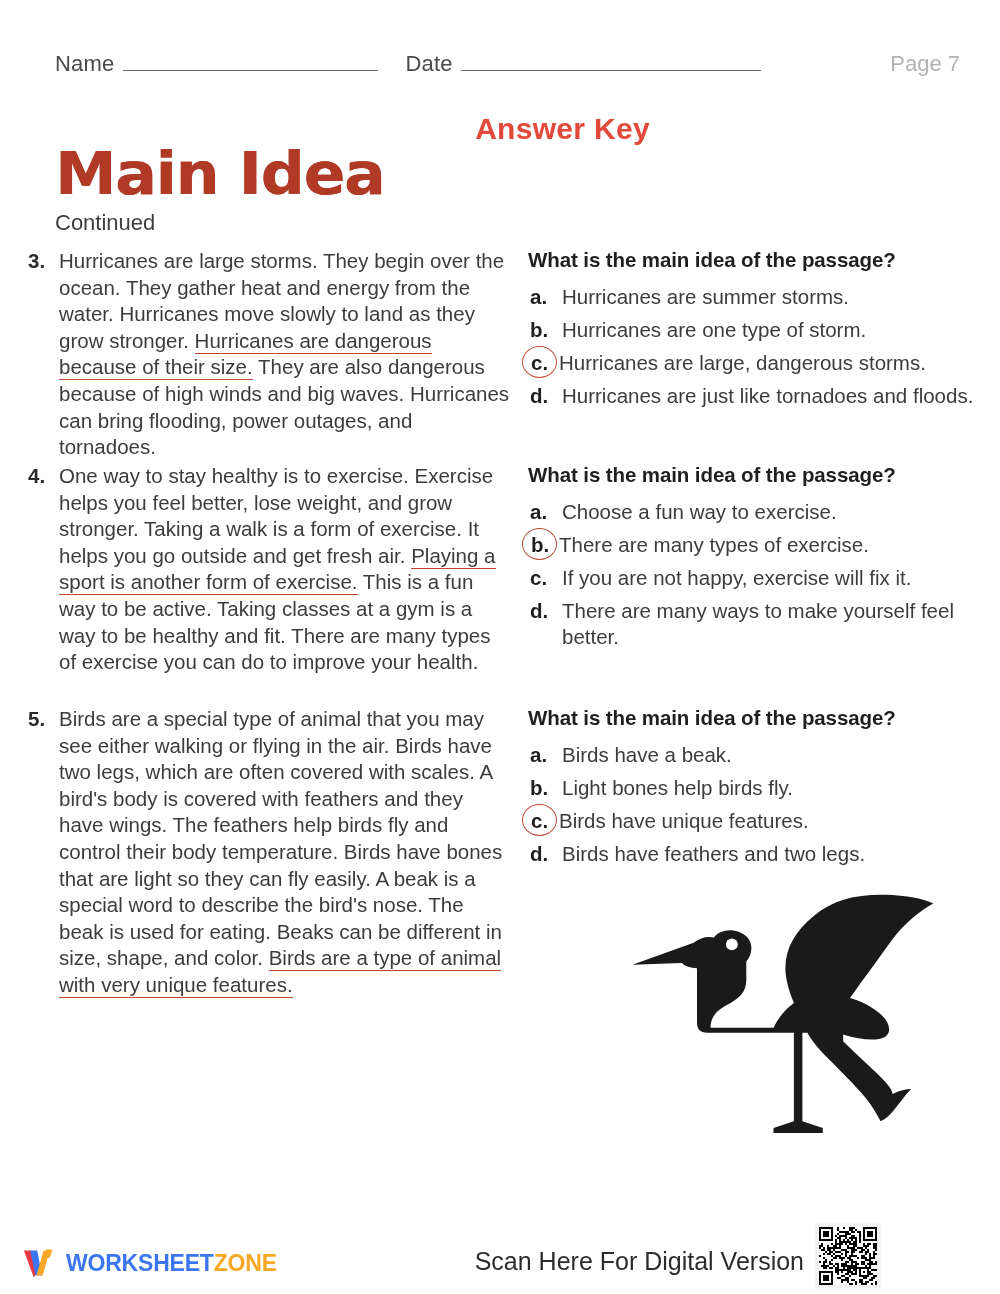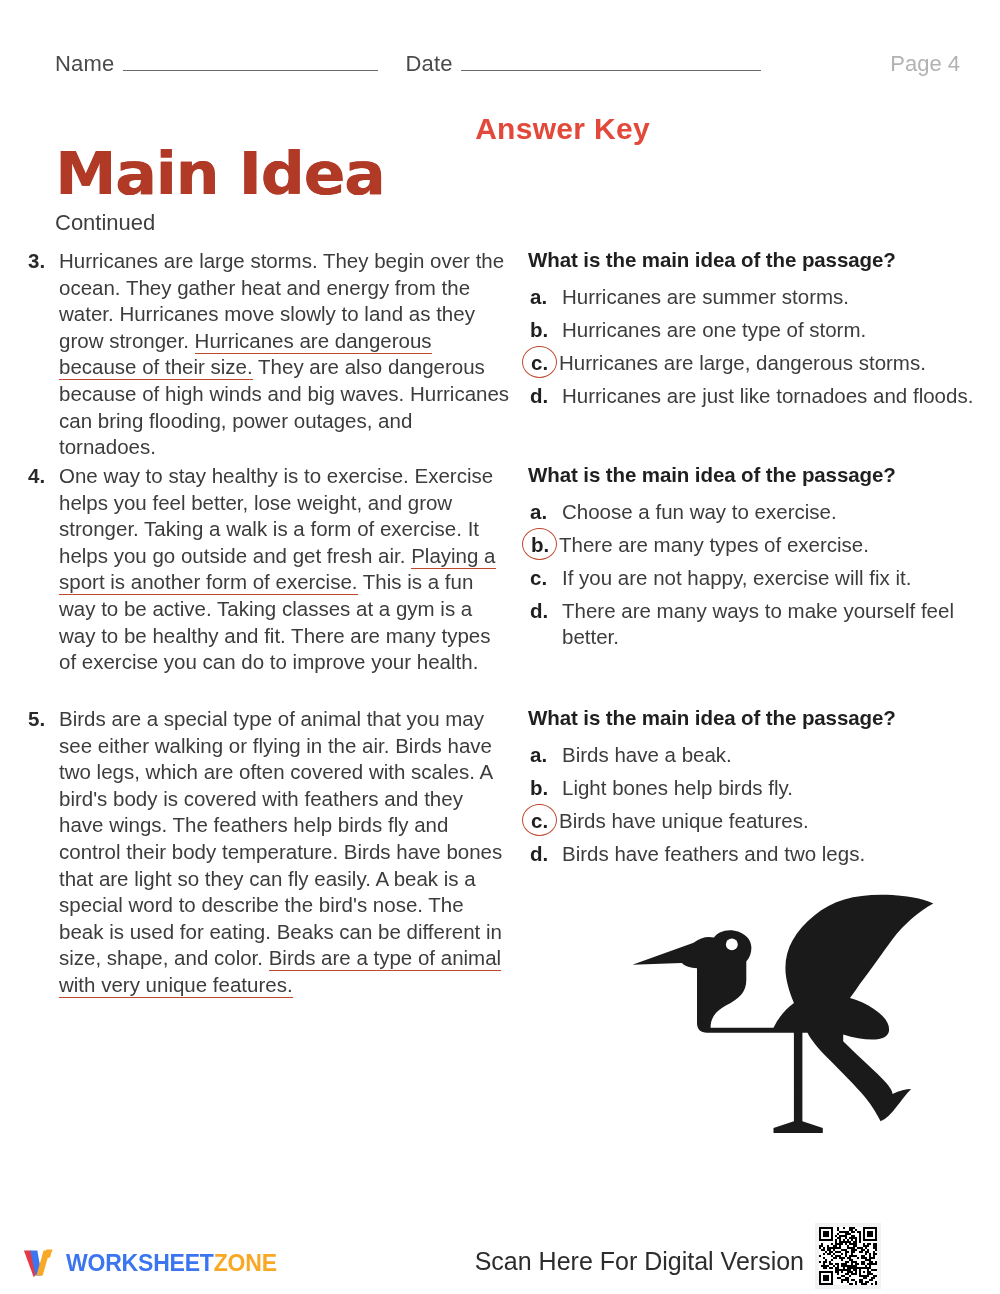--- a/index.html
+++ b/index.html
@@ -228,21 +228,21 @@
 </style>
 </head>
 <body>
 
 <div class="header">
   <span class="hdr-label">Name</span>
   <span class="hdr-rule rule-name"></span>
   <span class="hdr-spacer"></span>
   <span class="hdr-label">Date</span>
   <span class="hdr-rule rule-date"></span>
-  <span class="page-num">Page 4</span>
+  <span class="page-num">Page 7</span>
 </div>
 
 <div class="answer-key">Answer Key</div>
 
 <div class="title-row">
   <span class="main-idea">Main Idea</span>
 </div>
 
 <div class="continued">Continued</div>
 

